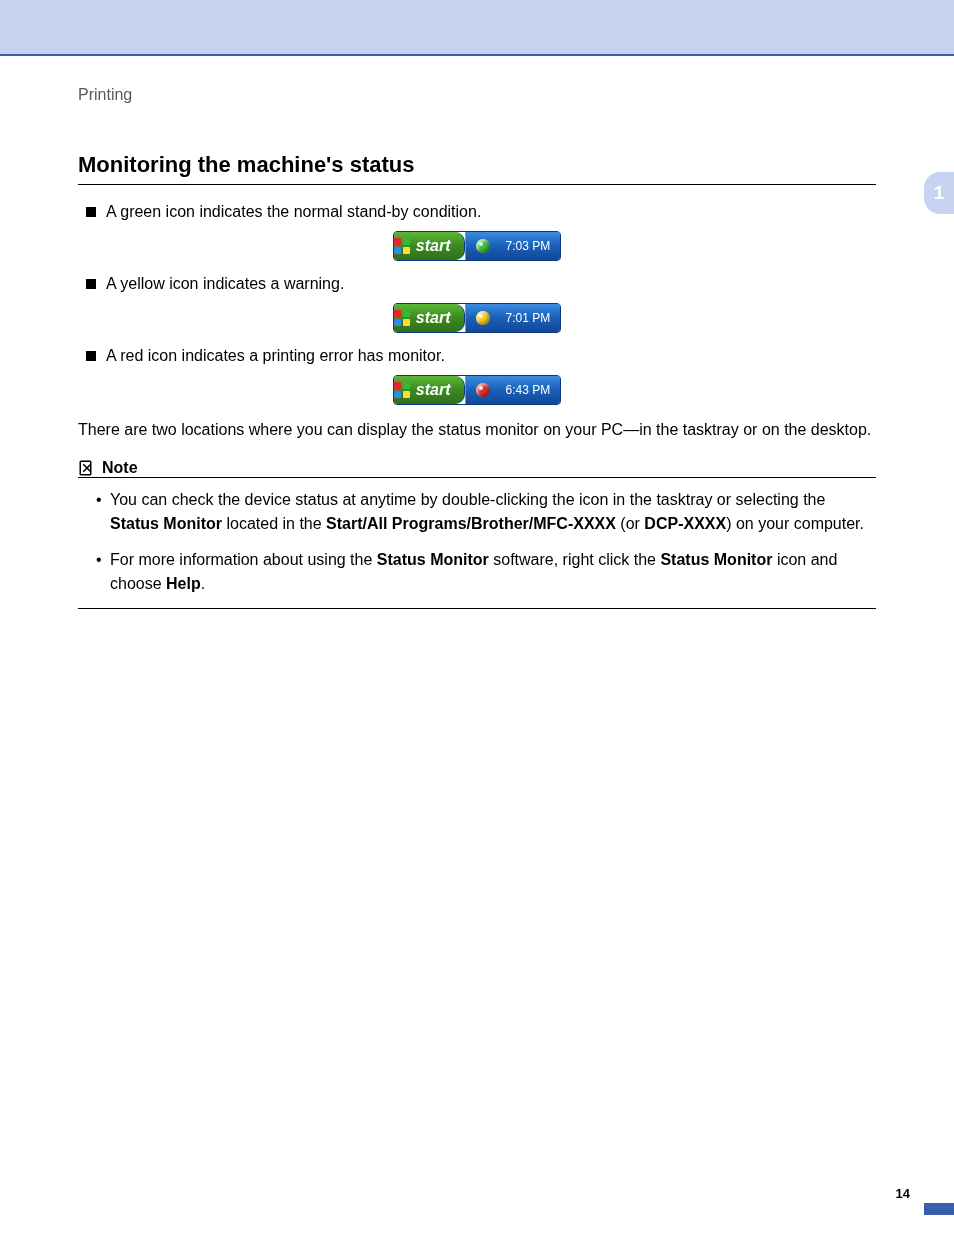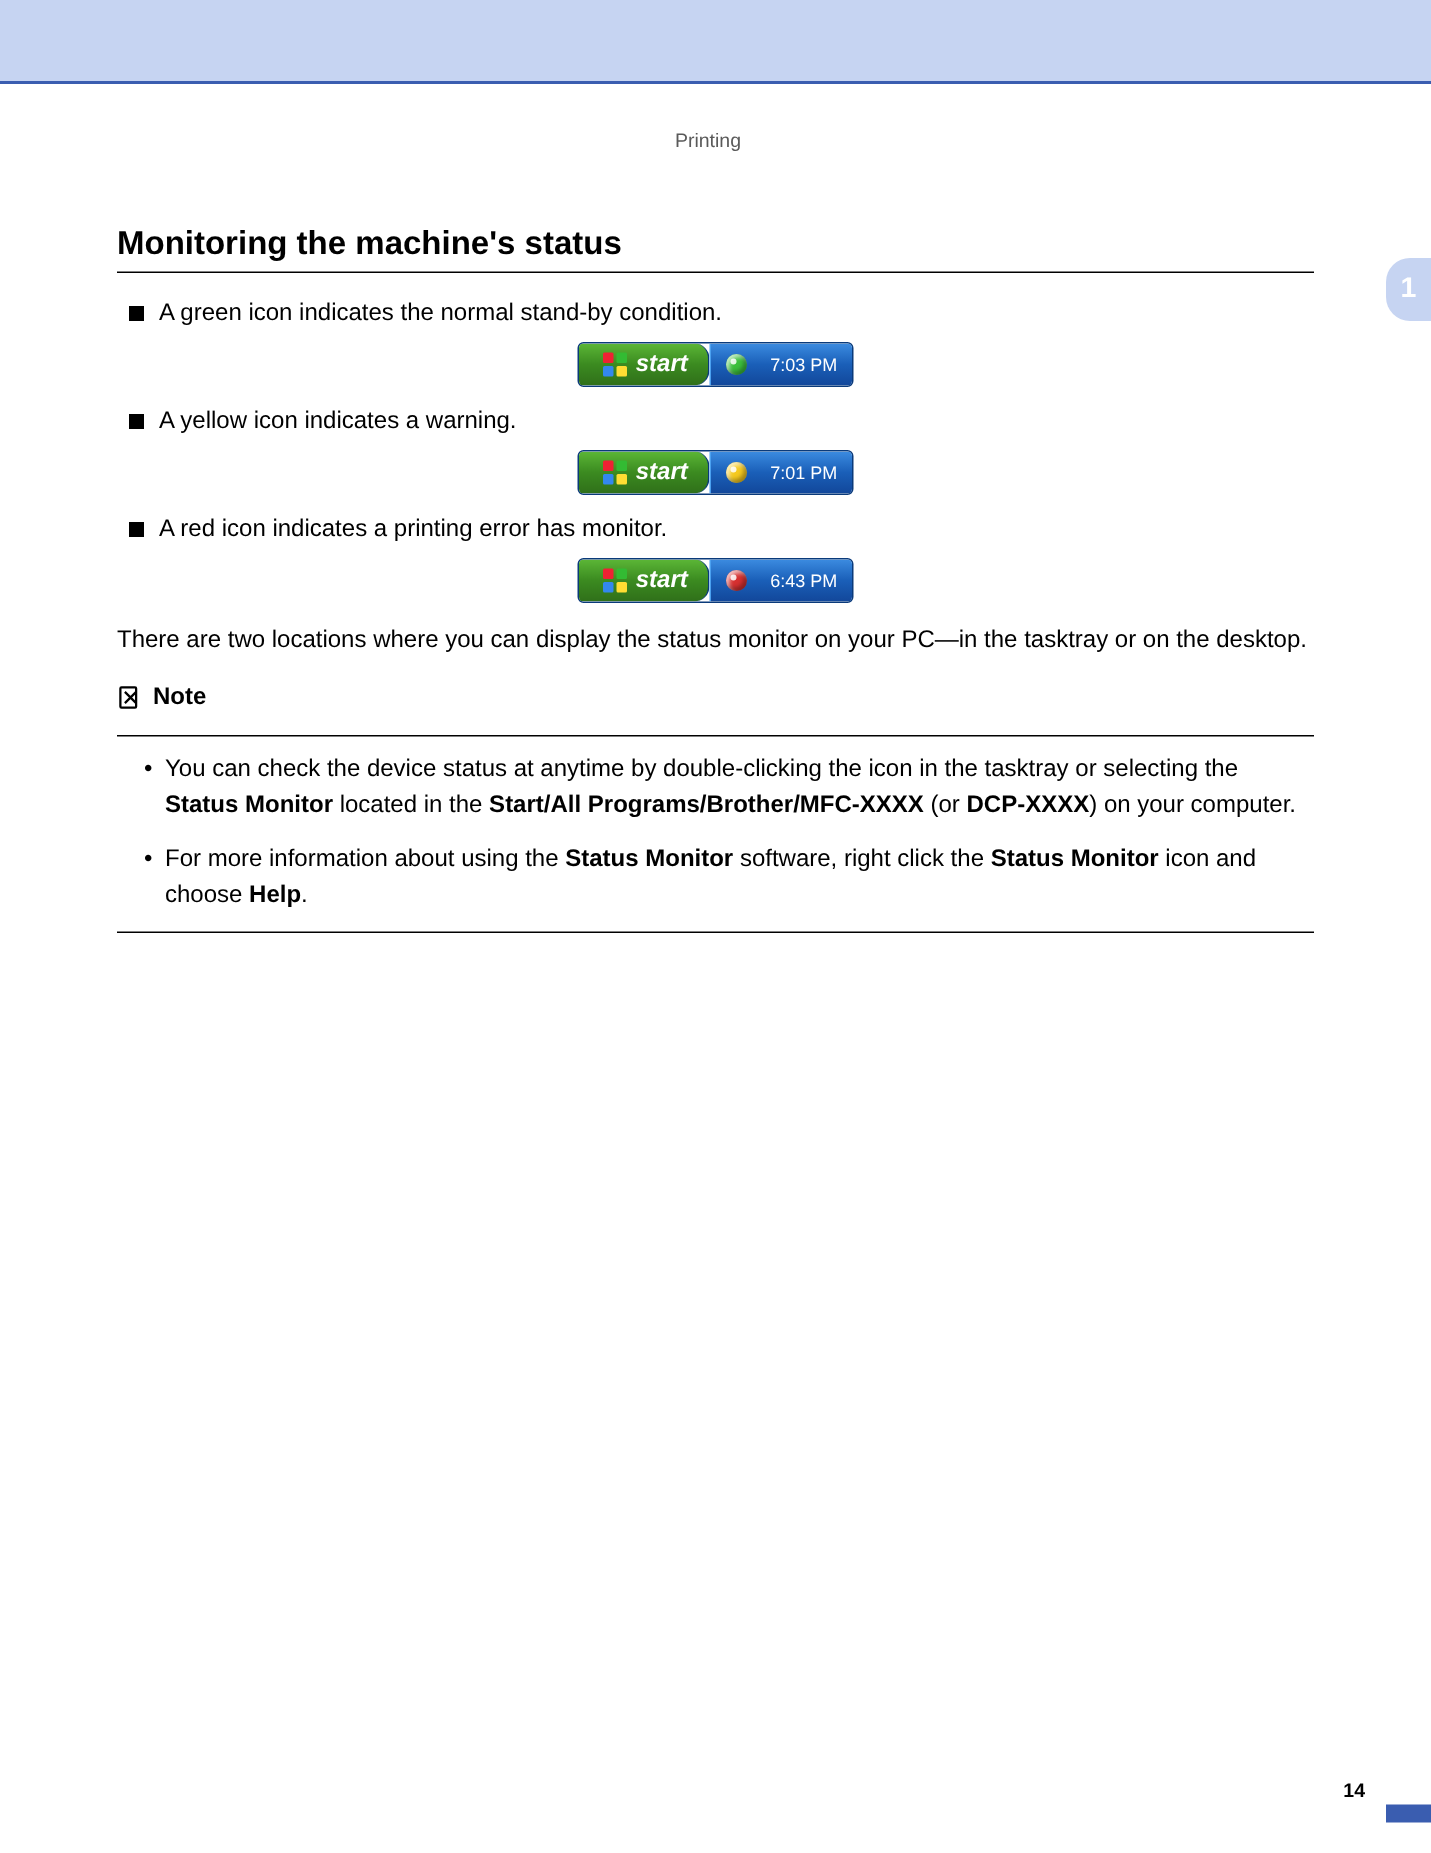--- a/index.html
+++ b/index.html
@@ -13,22 +13,22 @@
   }
   .top-band {
     height: 56px;
     background: #c6d4f2;
     border-bottom: 2px solid #3a5db0;
   }
   .content {
     padding: 30px 78px 0 78px;
   }
   .breadcrumb {
-    text-align: center;
-    font-size: 13px;
+    text-align: left;
+    font-size: 16px;
     color: #5a5a5a;
     margin-bottom: 48px;
     padding-right: 10px;
   }
   h2.section-title {
     font-size: 22px;
     font-weight: bold;
     border-bottom: 1px solid #000;
     padding-bottom: 6px;
     margin-bottom: 18px;
@@ -60,21 +60,21 @@
     display: flex;
     height: 30px;
     border: 1px solid #0a3a7a;
     border-radius: 4px;
     overflow: hidden;
     font-family: "Trebuchet MS", Tahoma, sans-serif;
   }
   .start-btn {
     display: flex;
     align-items: center;
-    padding: 0 14px 0 16px;
+    padding: 0 14px 0 0;
     background: linear-gradient(#5bb636, #3b8a20 50%, #2f6f19);
     color: #fff;
     font-weight: bold;
     font-style: italic;
     font-size: 16px;
     border-right: 1px solid #0a3a7a;
     border-top-right-radius: 10px;
     border-bottom-right-radius: 10px;
     gap: 6px;
   }
@@ -105,21 +105,21 @@
   .status-dot::after{
     content:""; position:absolute; left:3px; top:3px; width:4px;height:4px;border-radius:50%;
     background: rgba(255,255,255,.85);
   }
   .dot-green{ background:#3cbf3c; }
   .dot-yellow{ background:#f5c91f; }
   .dot-red{ background:#d63030; }
   .note-block { margin-top: 18px; }
   .note-header {
     display:flex; align-items:center; gap:6px;
-    border-bottom:1px solid #000; padding-bottom:16px; margin-bottom:10px;
+    border-bottom:1px solid #000; padding-bottom:0; margin-bottom:10px;
   }
   .note-label { font-weight:bold; font-size:16px; }
   .note-icon { width:18px; height:18px; }
   ul.note-list { list-style:none; padding-left:18px; }
   ul.note-list li {
     position:relative; font-size:16px; line-height:1.5; margin-bottom:12px; padding-left:14px;
   }
   ul.note-list li::before {
     content:"•"; position:absolute; left:0; top:0; font-size:16px;
   }

